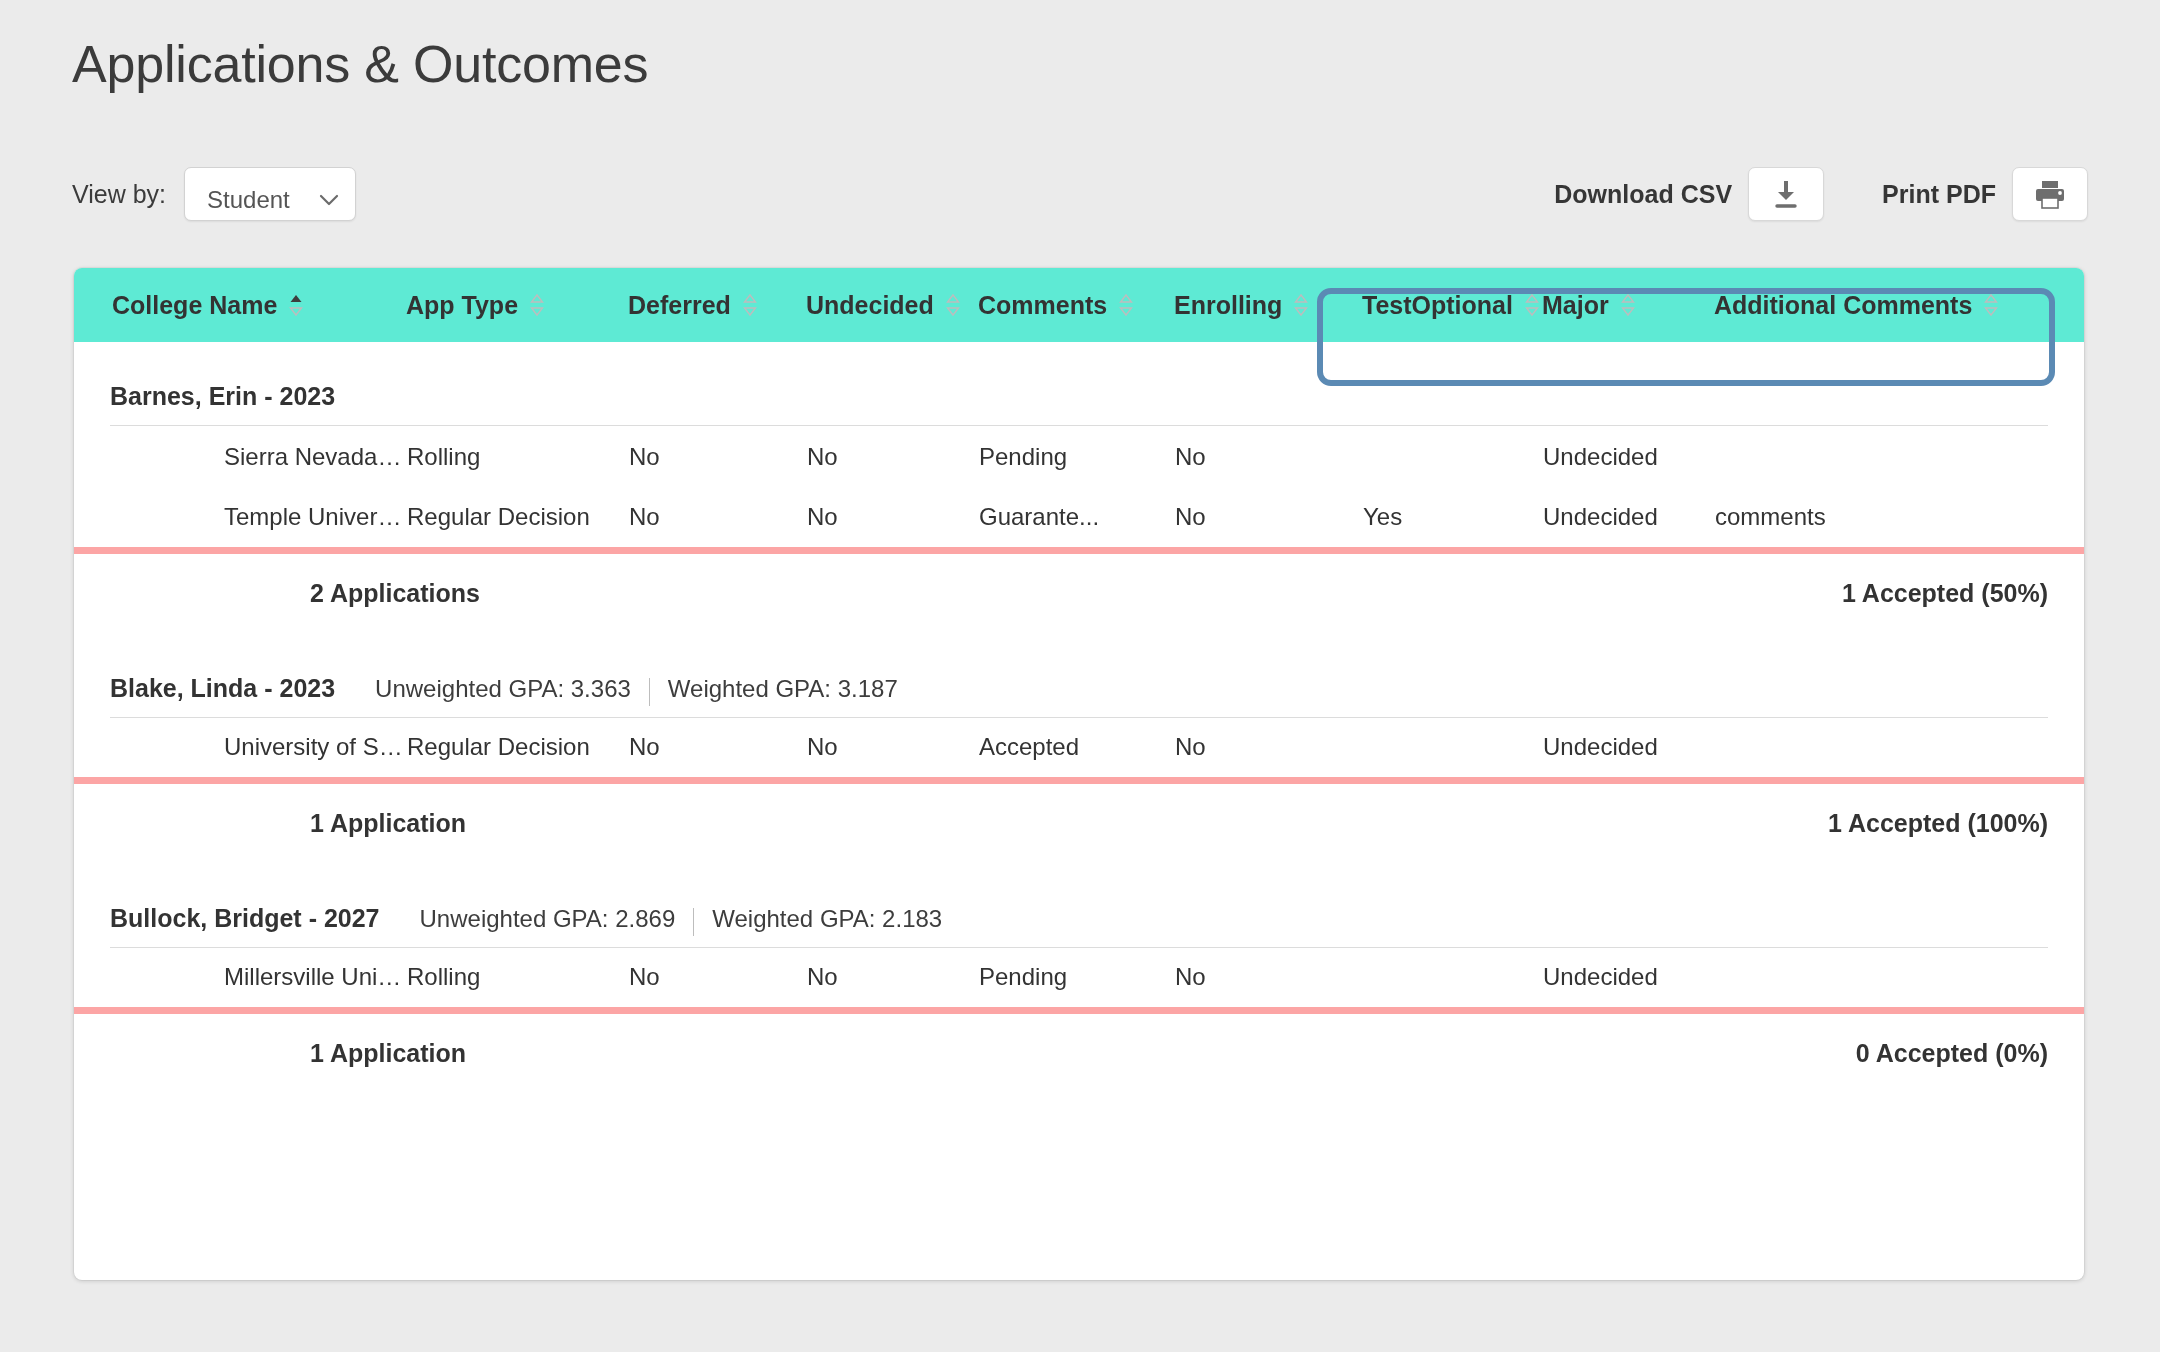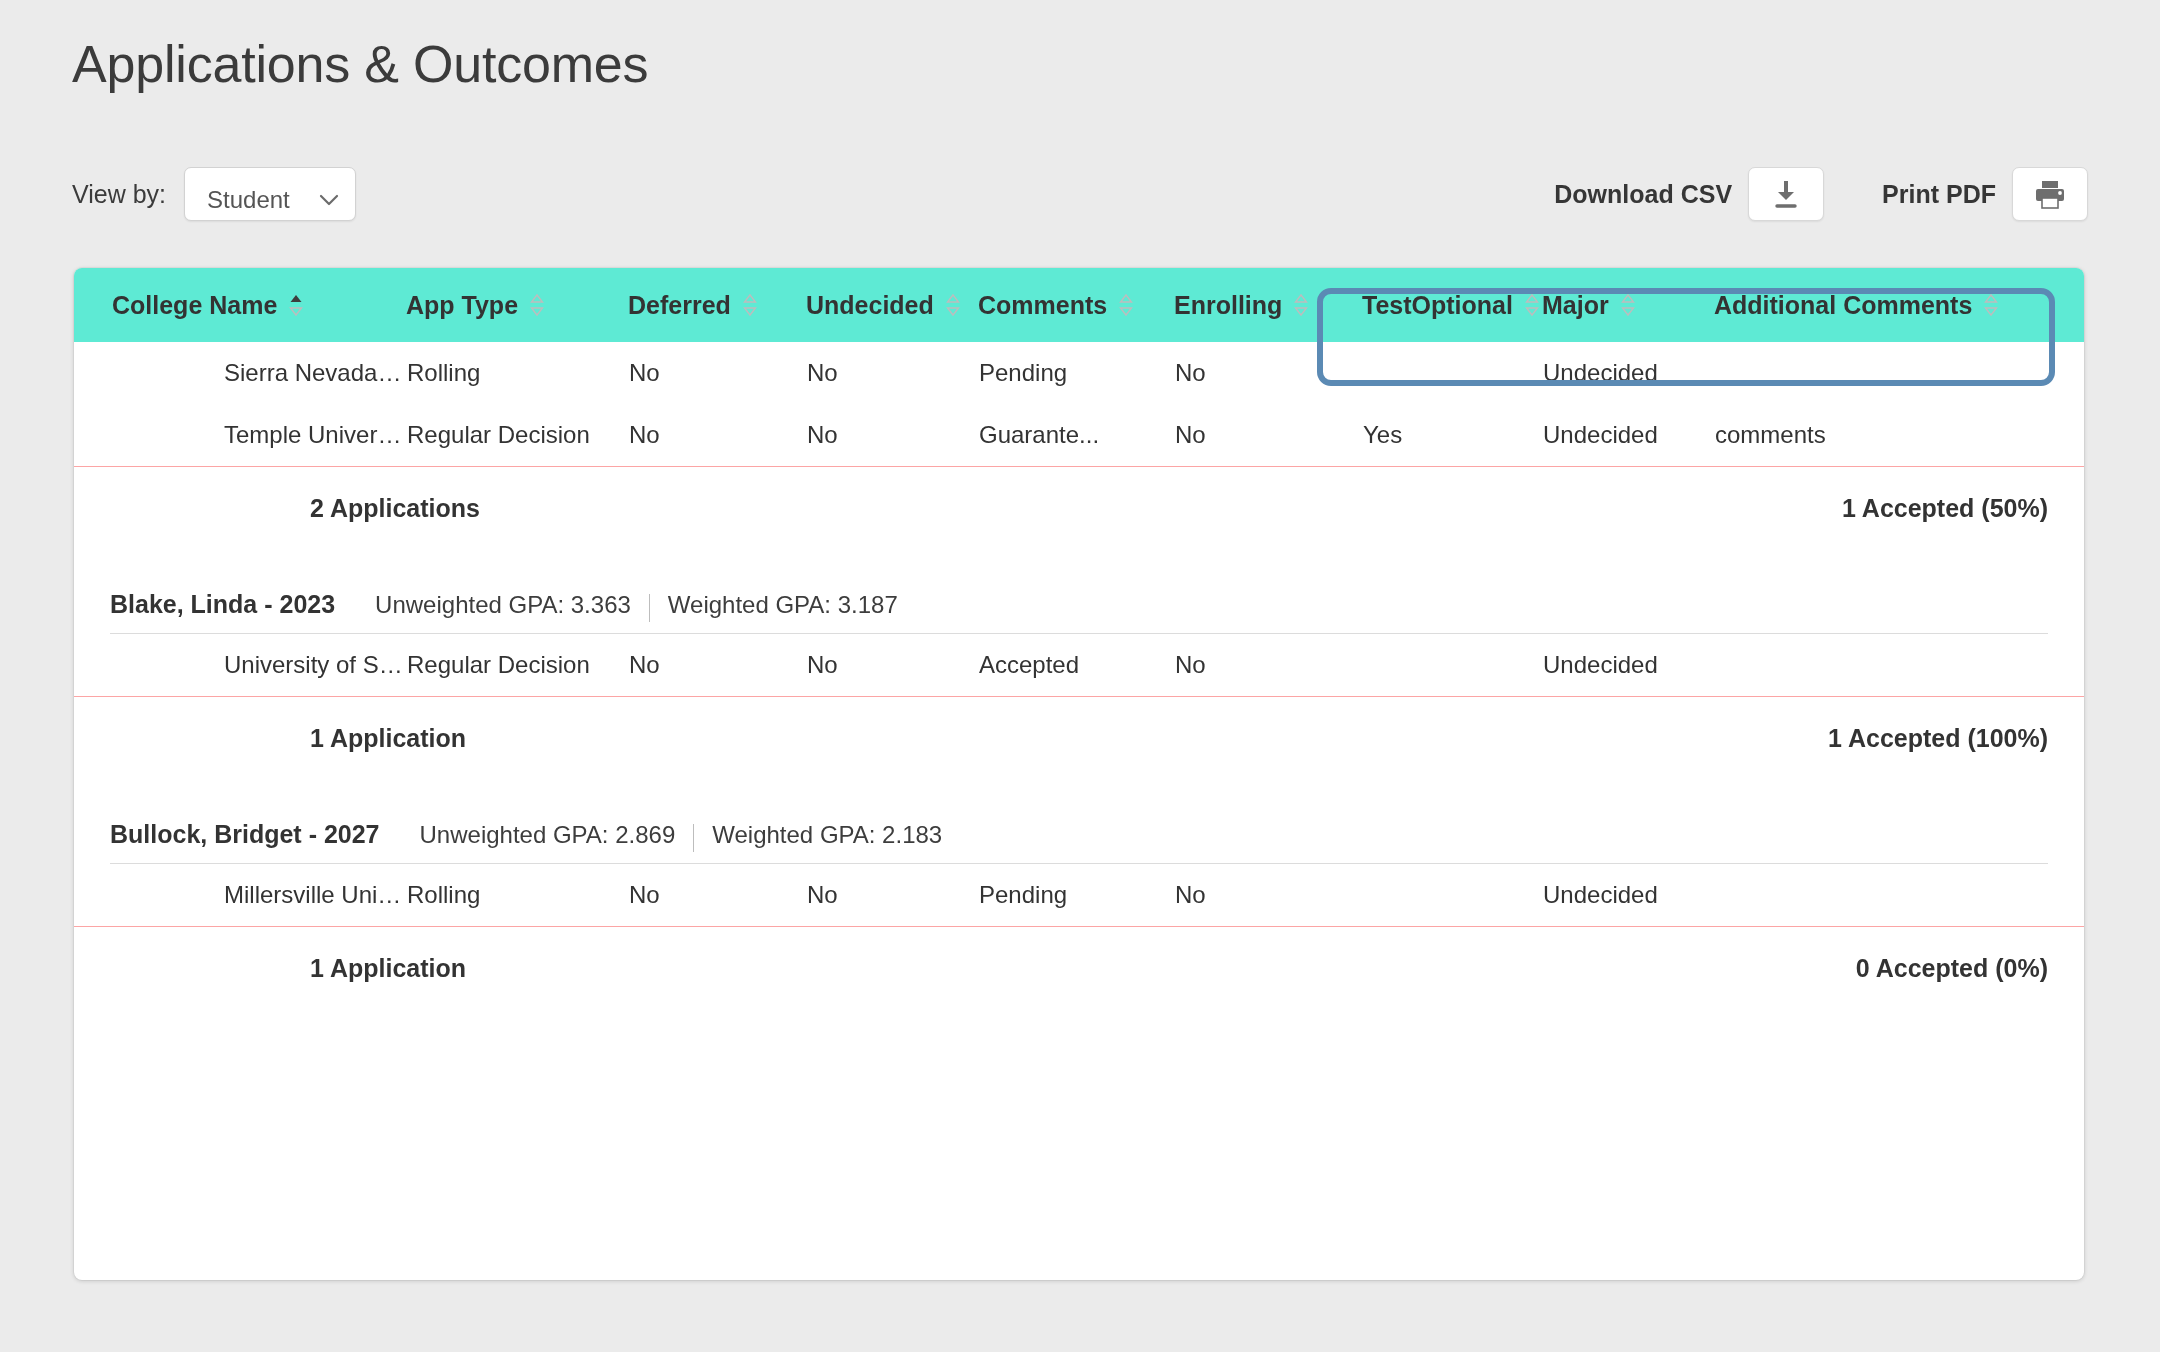--- a/index.html
+++ b/index.html
@@ -140,21 +140,21 @@
     white-space: nowrap;
     overflow: hidden;
     text-overflow: ellipsis;
   }
   .data-row td.c-first { padding-left: 150px; }
 
   
   .sum-row td {
     font-size: 25px; font-weight: 700; color: #333;
     height: 84px; vertical-align: middle; white-space: nowrap;
-    border-top: 1px solid #fca5a5;
+    border-top: 7px solid #fca5a5;
   }
   .sum-row td.sum-left { padding-left: 236px; }
   .sum-row td.sum-right { text-align: right; padding-right: 36px; }
 
   
   .highlight-box {
     position: absolute;
     left: 1317px; top: 288px;
     width: 738px; height: 98px;
     border: 6px solid #5b8ab4;
@@ -321,20 +321,29 @@
                     <path d="M7 23 L12.5 16 L1.5 16 Z" fill="none" stroke="#bdbdbd" stroke-width="1.4"></path>
                   </svg>
               </span>
             </span>
           </th>
         </tr>
       </thead>
 
       <tbody>
 
+        <tr class="grp-row">
+          <td colspan="9">
+            <div class="grp-head">
+              <span class="grp-name">Barnes, Erin - 2023</span>
+
+            </div>
+            <div class="grp-rule"></div>
+          </td>
+        </tr>
         <tr class="data-row">
           <td class="c-first">Sierra Nevada College</td>
           <td>Rolling</td>
           <td>No</td>
           <td>No</td>
           <td>Pending</td>
           <td>No</td>
           <td></td>
           <td>Undecided</td>
           <td></td>

